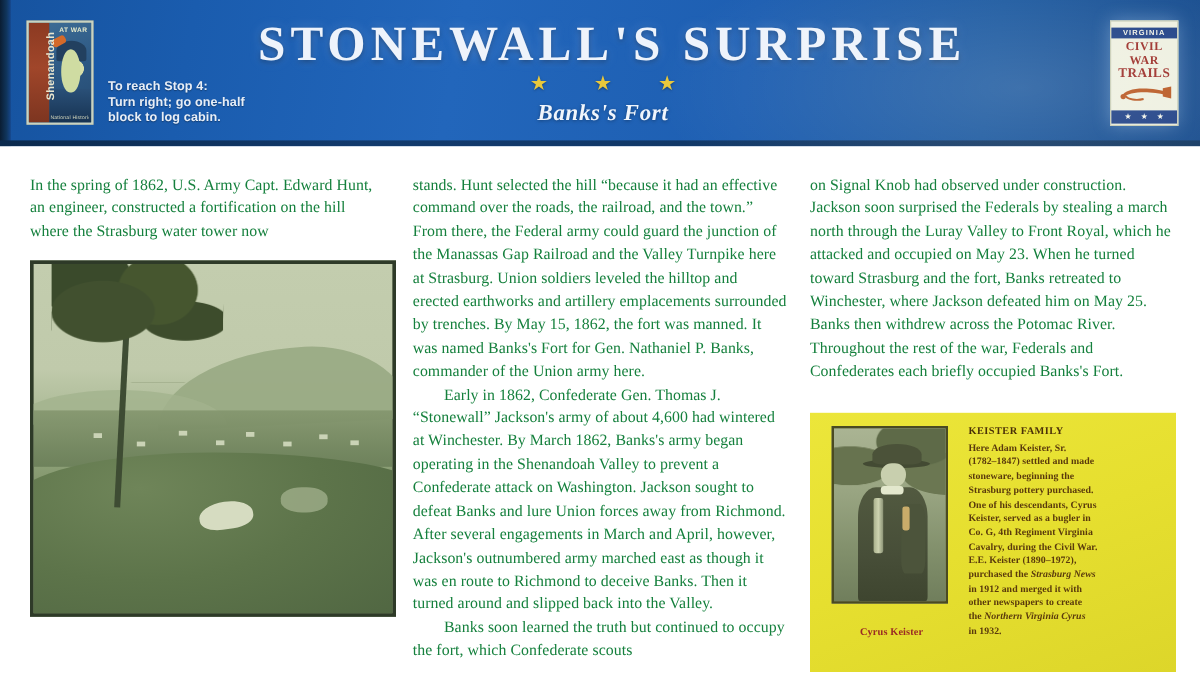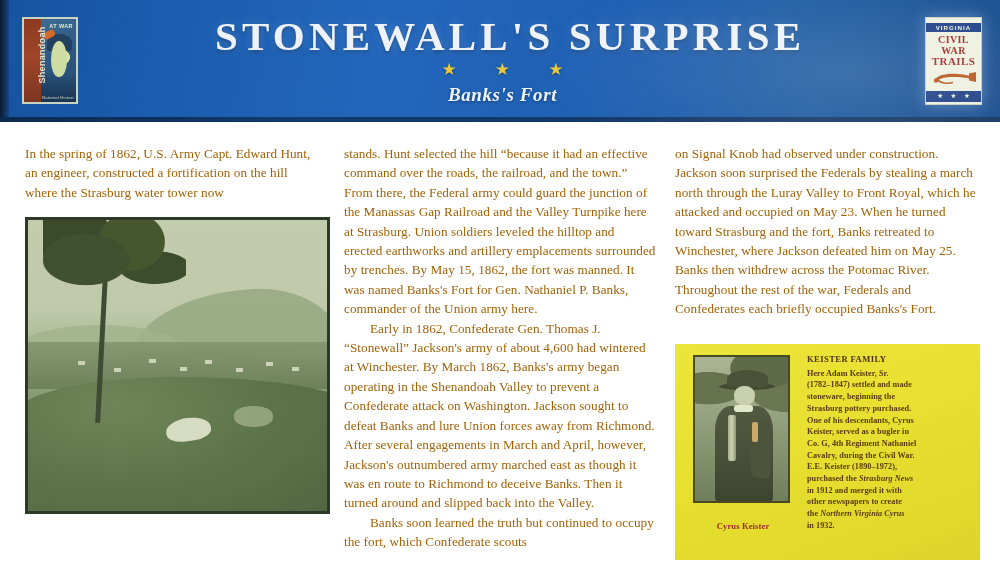--- a/index.html
+++ b/index.html
@@ -244,21 +244,21 @@
     top: 22px;
   }
   .col-1 { left: 25px;  width: 288px; }
   .col-2 { left: 344px; width: 312px; }
   .col-3 { left: 675px; width: 305px; }
 
   .body-text {
     font-family: "Liberation Serif", "DejaVu Serif", serif;
     font-size: 13.2px;
     line-height: 19.4px;
-    color: #a16207;
+    color: #15803d;
     text-align: left;
     letter-spacing: 0.05px;
   }
   .body-text p { margin: 0; }
   .body-text p.indent { text-indent: 26px; }
 
   
   .photo-main {
     position: absolute;
     left: 25px; top: 95px;
@@ -502,20 +502,25 @@
       <div class="shen-hat"></div>
       <div class="shen-face"></div>
       <div class="shen-swoosh"></div>
       <div class="shen-top-text">AT WAR</div>
     </div>
     <div class="shen-bar"></div>
     <div class="shen-bar-text">Shenandoah</div>
     <div class="shen-bottom-text">National Historic District</div>
   </div>
 
+  <div class="directions">
+    <span class="dir-line">To reach Stop 4:</span>
+    <span class="dir-line">Turn right; go one-half</span>
+    <span class="dir-line">block to log cabin.</span>
+  </div>
 
   <div class="title-block">
     <div class="sign-title">STONEWALL'S SURPRISE</div>
     <div class="stars">★ ★ ★</div>
     <div class="subtitle">Banks's Fort</div>
   </div>
 
   <div class="cwt-logo">
     <div class="cwt-virginia">VIRGINIA</div>
     <div class="cwt-civilwar">CIVIL WAR</div>
@@ -589,21 +594,21 @@
     <div class="keister-photo-caption">Cyrus Keister</div>
     <div class="keister-text">
       <span class="keister-title">KEISTER FAMILY</span>
       <span class="keister-body">
           <span style="display: block;">Here Adam Keister, Sr.</span>
           <span style="display: block;">(1782–1847) settled and made</span>
           <span style="display: block;">stoneware, beginning the</span>
           <span style="display: block;">Strasburg pottery purchased.</span>
           <span style="display: block;">One of his descendants, Cyrus</span>
           <span style="display: block;">Keister, served as a bugler in</span>
-          <span style="display: block;">Co. G, 4th Regiment Nathaniel</span>
+          <span style="display: block;">Co. G, 4th Regiment Virginia</span>
           <span style="display: block;">Cavalry, during the Civil War.</span>
           <span style="display: block;">E.E. Keister (1890–1972),</span>
           <span style="display: block;">purchased the <em>Strasburg News</em></span>
           <span style="display: block;">in 1912 and merged it with</span>
           <span style="display: block;">other newspapers to create</span>
           <span style="display: block;">the <em>Northern Virginia Cyrus</em></span>
           <span style="display: block;">in 1932.</span>
         </span>
     </div>
   </div>

